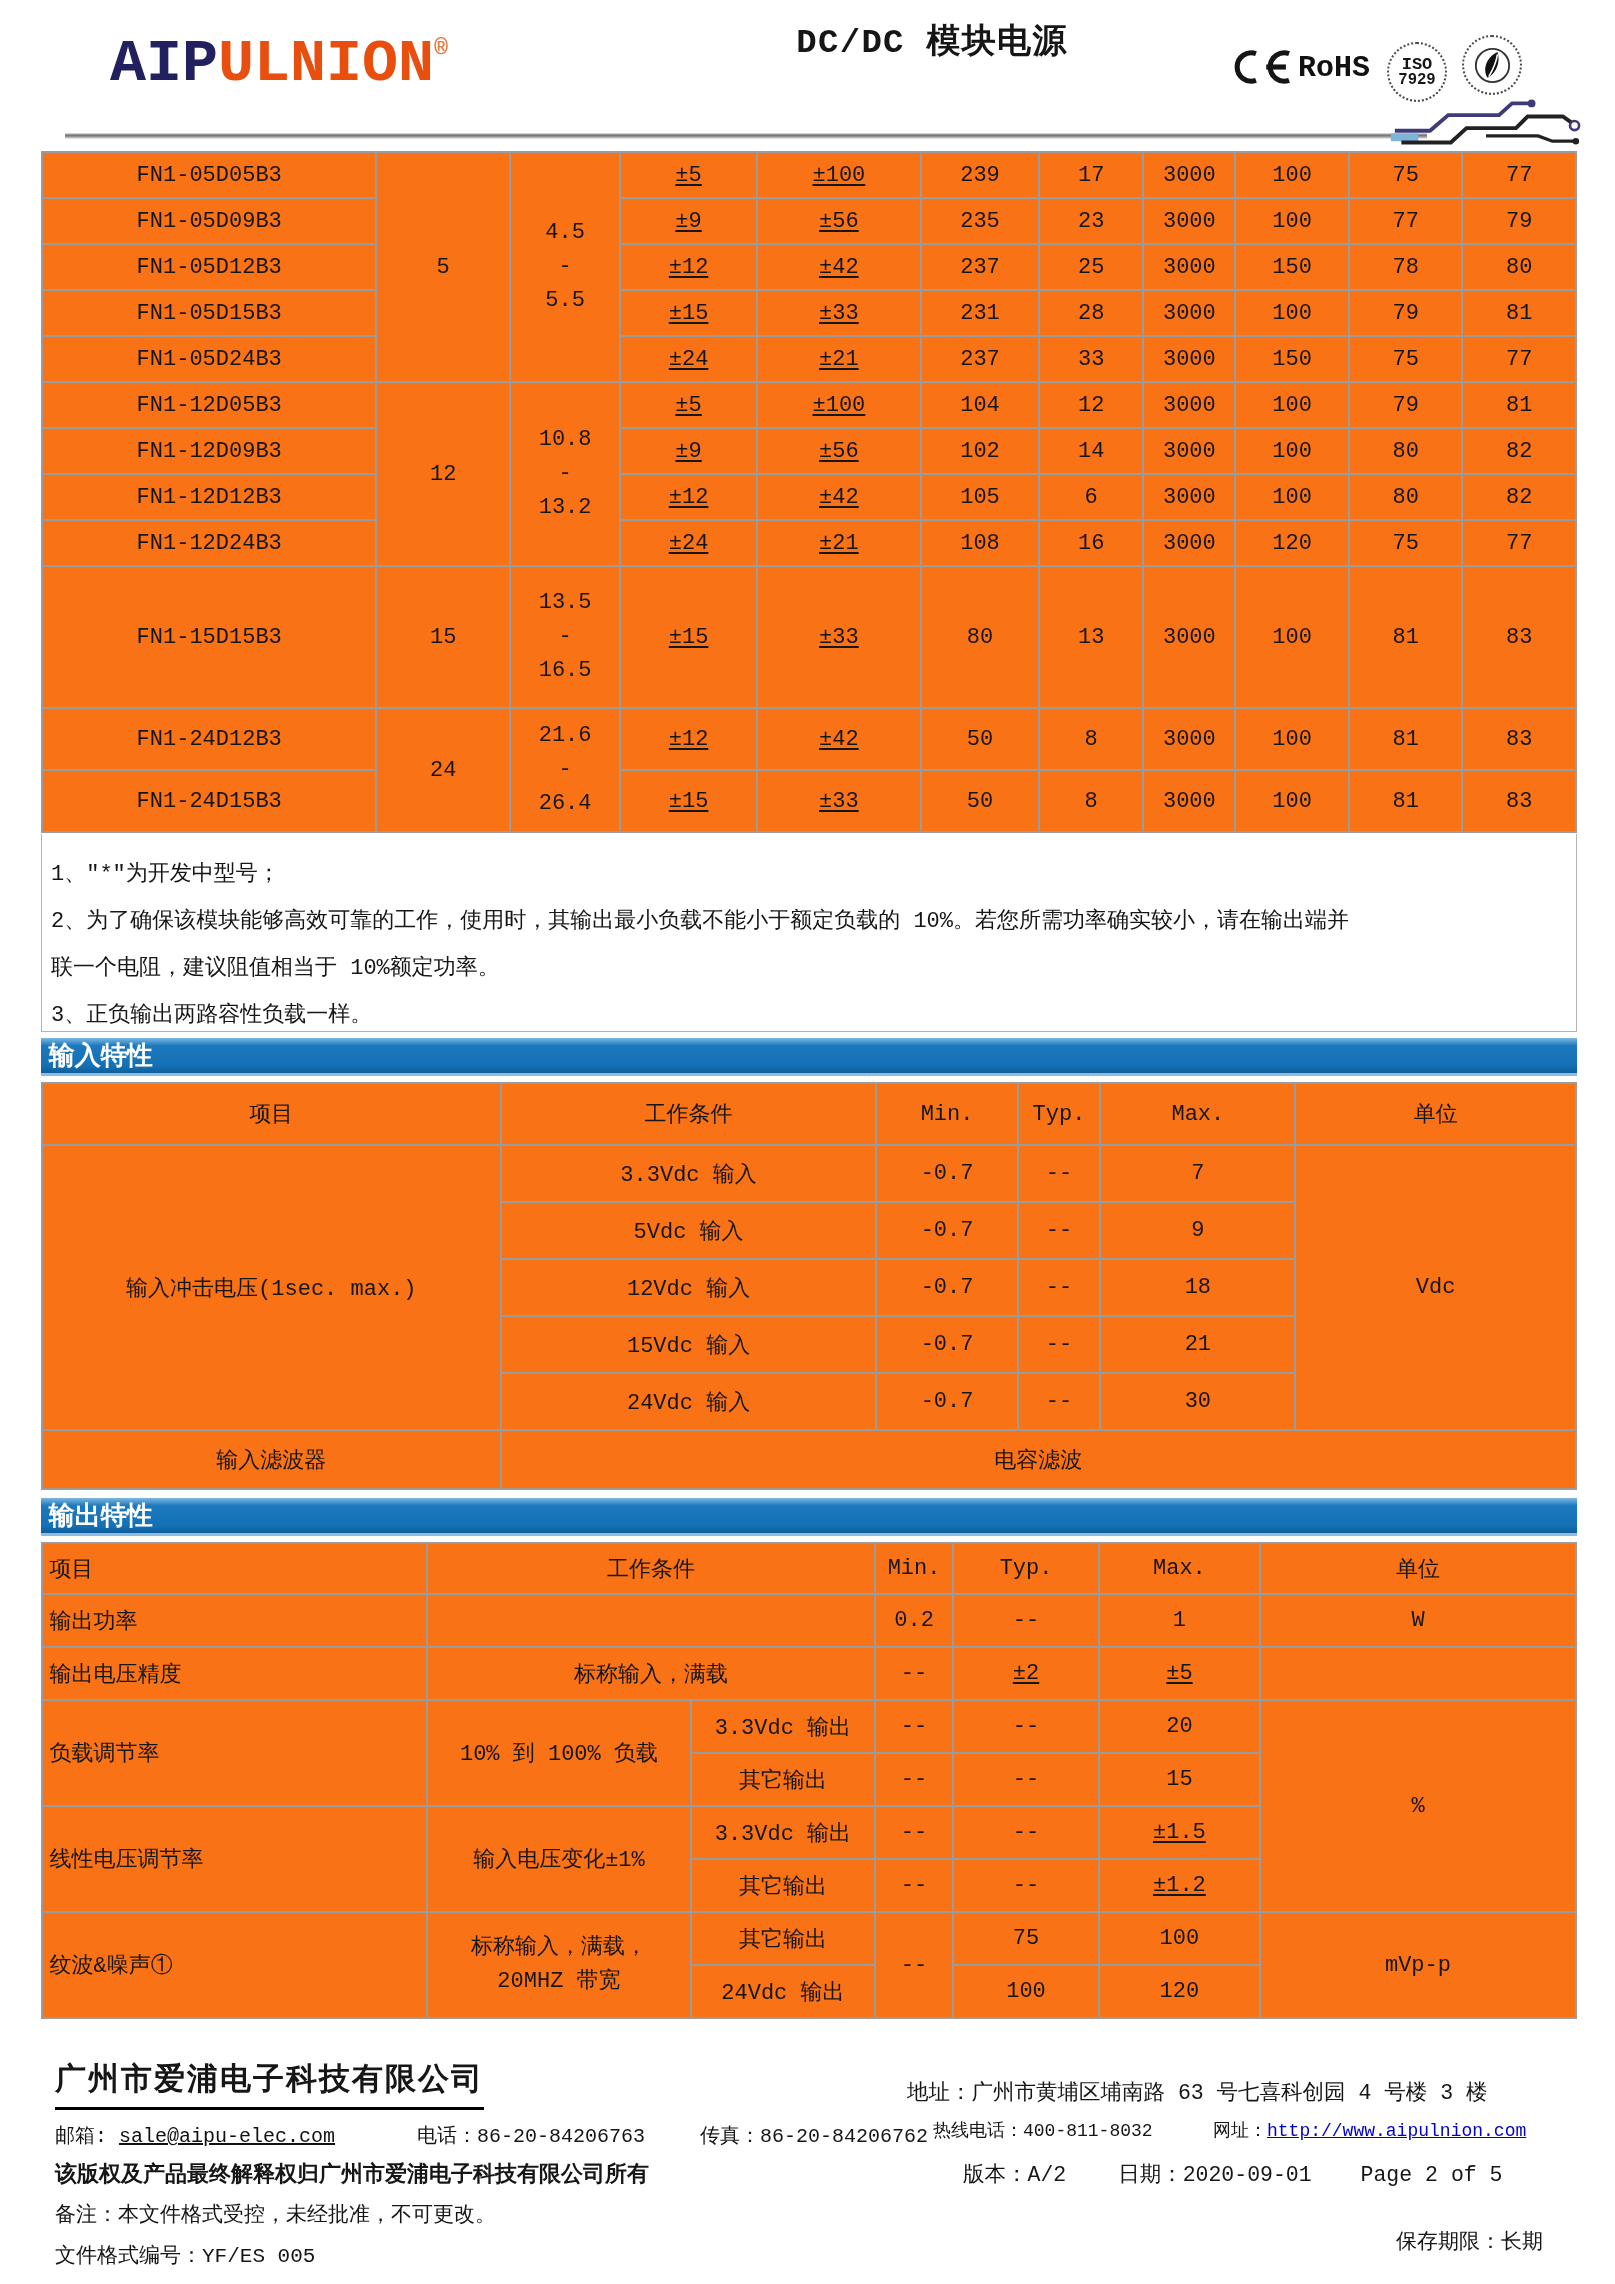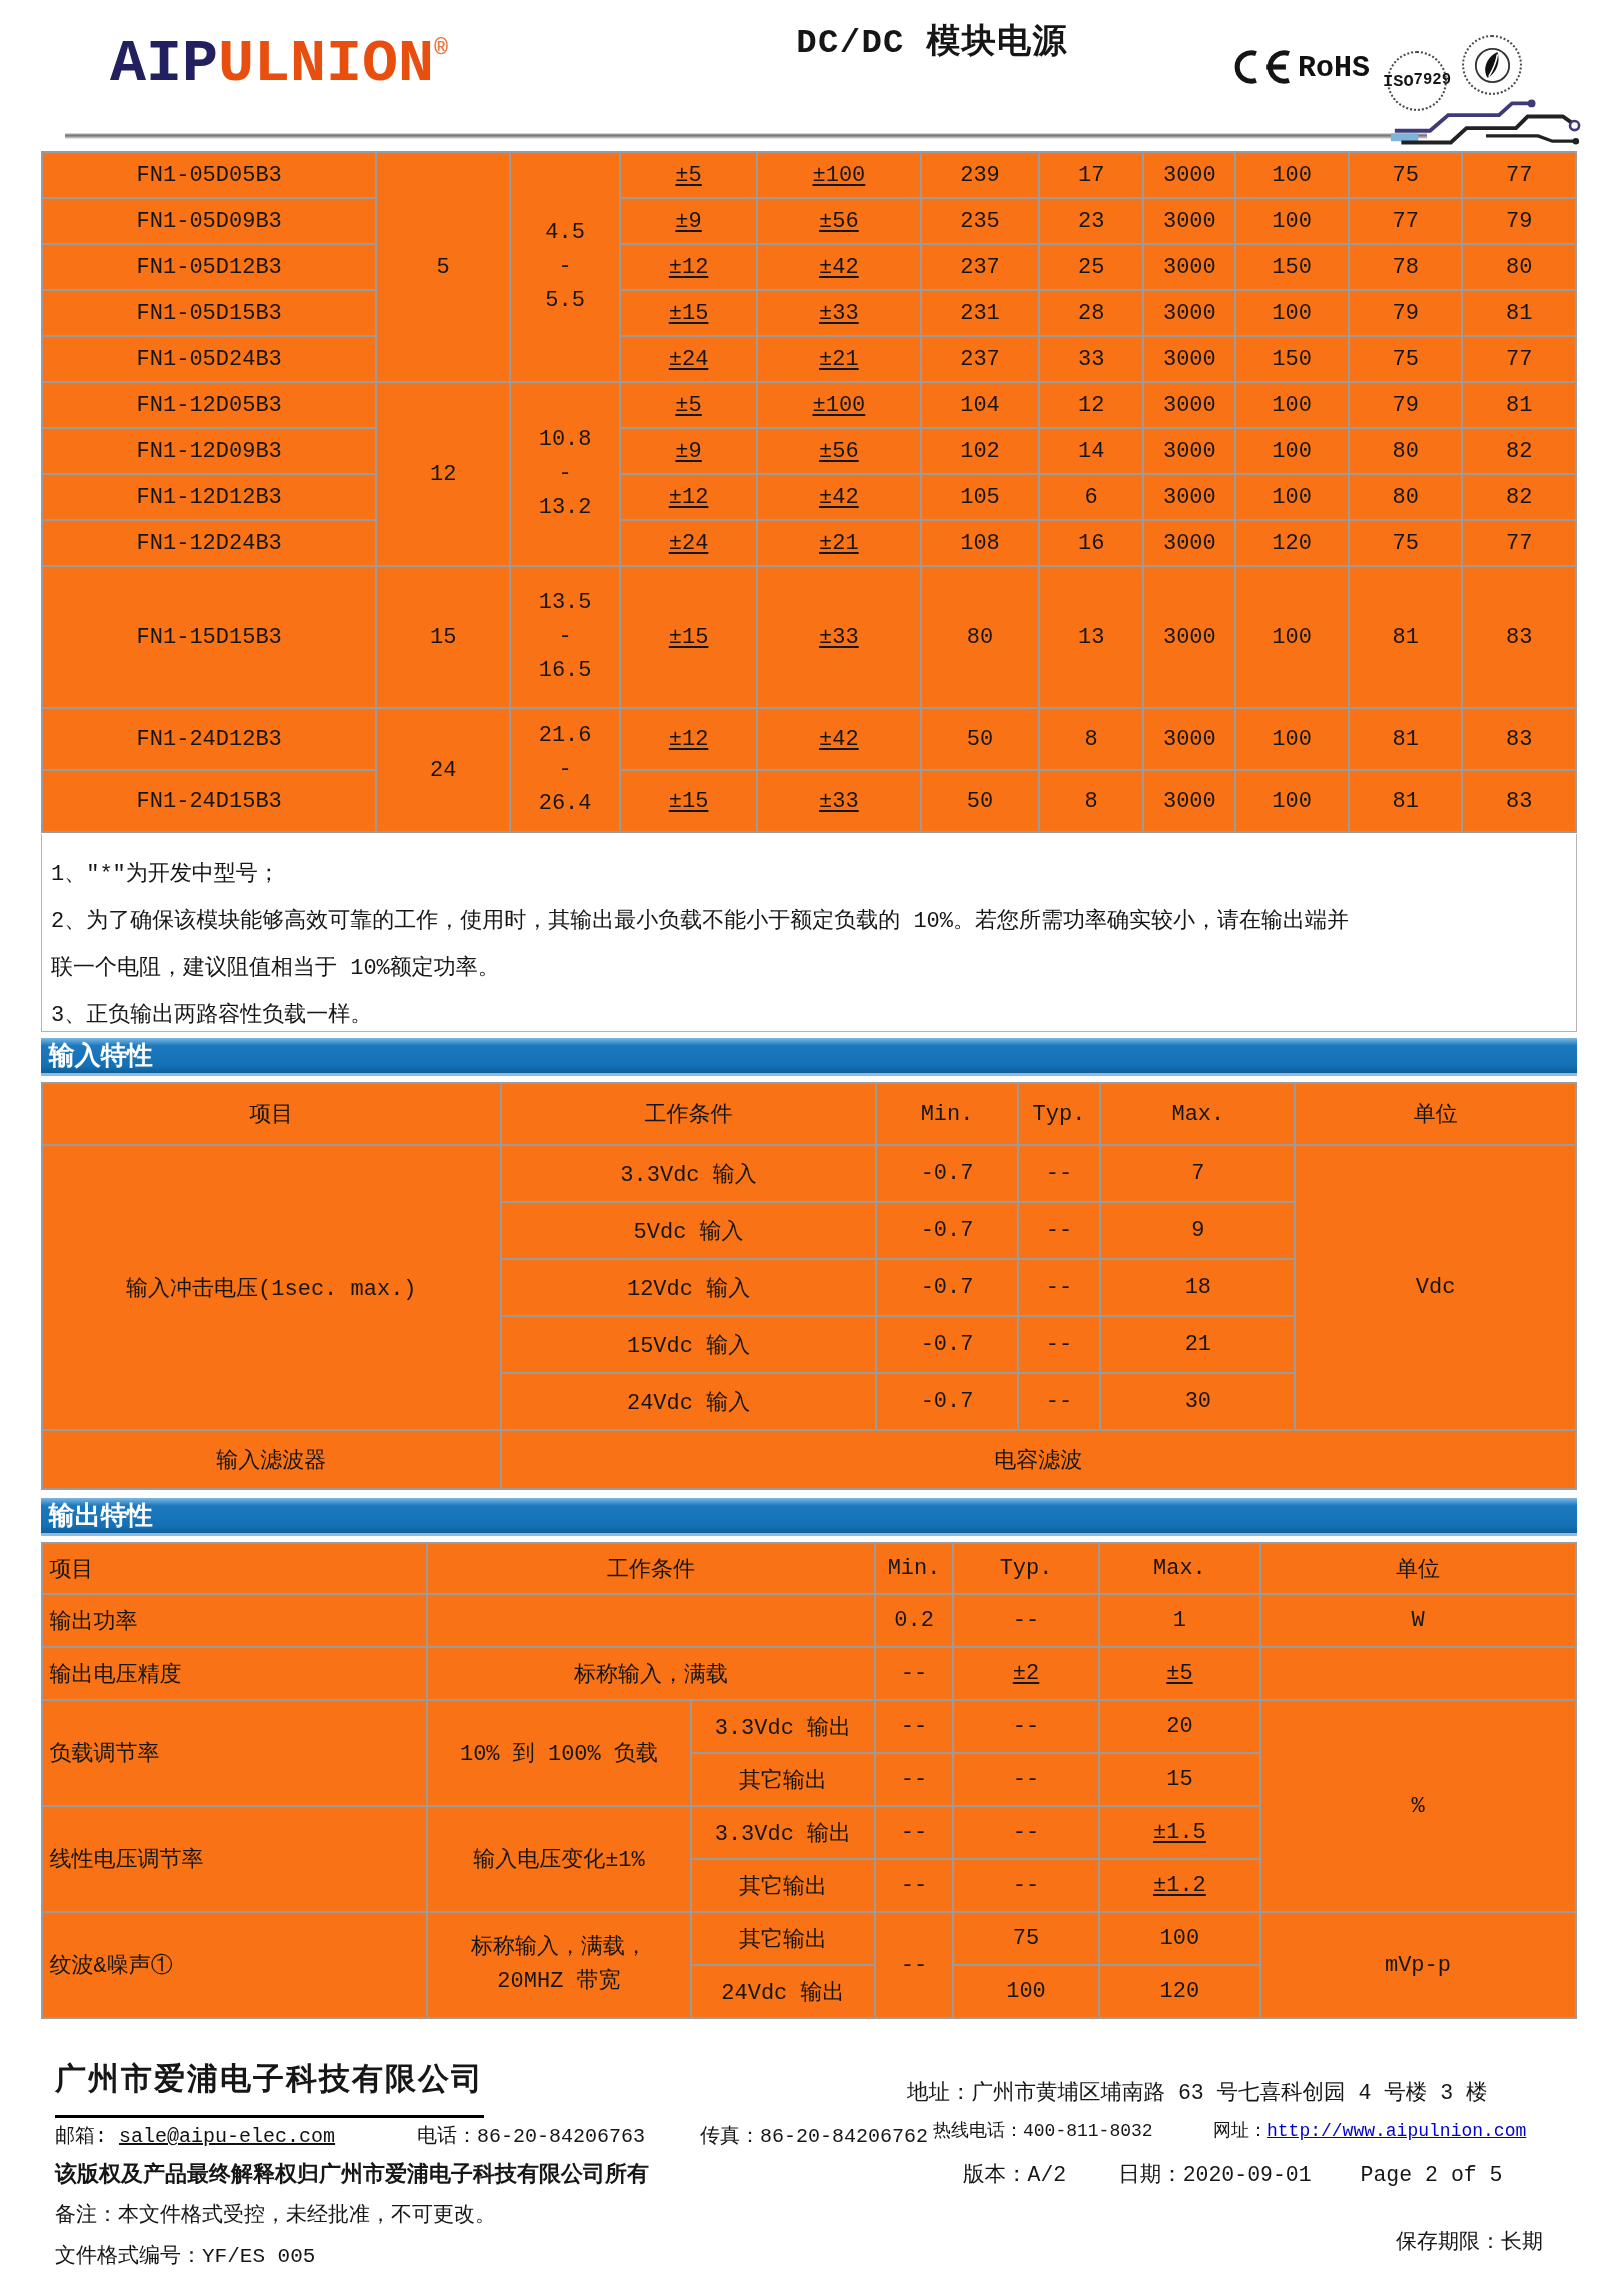--- a/index.html
+++ b/index.html
@@ -13,21 +13,21 @@
   .logo .p2{color:#e84e0e;}
   .logo .reg{color:#e8793f;font-size:23.5px;font-weight:700;vertical-align:25px;}
   .title-block{position:absolute;left:678px;top:18px;width:508px;text-align:center;}
   .title-line1{font-size:34px;font-weight:bold;letter-spacing:1.3px;}
   .title-line2{font-size:30px;font-weight:bold;letter-spacing:1.3px;margin-top:9px;}
   .badges{position:absolute;left:1225px;top:34px;width:306px;height:78px;}
   .ce{position:absolute;left:5.2px;top:14.3px;}
   .rohs{position:absolute;left:73px;top:17px;font-size:30px;font-weight:bold;color:#111;}
   .round-badge{position:absolute;border:2.6px dotted #4a4a4a;border-radius:50%;
                display:flex;align-items:center;justify-content:center;background:#fff;}
-  .iso{left:162px;top:17px;width:56px;height:56px;}
+  .iso{left:162px;top:8px;width:56px;height:56px;flex-direction:column;}
   .iso .t1{font-size:17px;font-weight:bold;line-height:1;}
   .iso .t2{font-size:15.6px;font-weight:bold;line-height:1;}
   .leaf{left:237px;top:1.3px;width:56px;height:56px;}
   .rule{position:absolute;left:65px;top:133px;width:1362px;height:5.9px;
         background:linear-gradient(180deg,#f4f4f4 0%,#6e6e6e 35%,#9e9e9e 65%,#fbfbfb 100%);}
   .circuit{position:absolute;left:1388px;top:93px;}
 
   
   table{border-collapse:collapse;table-layout:fixed;position:absolute;background:#f97316;}
   td,th{border:2px solid #9b9b9b;text-align:center;vertical-align:middle;
@@ -57,21 +57,21 @@
   .input-table tr.r90{height:59px;}
 
   .output-table{left:41px;top:1542px;width:1536px;}
   .output-table tr.hd{height:51px;}
   .output-table tr.r82{height:53px;}
   .output-table th.item,.output-table td.item{text-align:left;padding-left:6.5px;}
 
   
   .footer{position:absolute;left:0;top:2053px;width:1616px;height:231px;font-size:21px;}
   .company{position:absolute;left:55px;top:5.2px;font-size:31px;font-weight:bold;
-           letter-spacing:2px;border-bottom:3.9px solid #000;padding-bottom:15px;}
+           letter-spacing:2px;border-bottom:3.9px solid #000;padding-bottom:7px;}
   .contact{position:absolute;left:55px;top:69px;white-space:nowrap;font-size:20px;}
   .contact .phone{position:absolute;left:362px;top:0;}
   .contact .fax{position:absolute;left:645px;top:0;}
   .email{color:#111;text-decoration:underline;}
   .copyright{position:absolute;left:55px;top:106px;font-size:22px;font-weight:bold;}
   .remark{position:absolute;left:55px;top:147px;}
   .docno{position:absolute;left:55px;top:188px;}
   .address{position:absolute;left:907px;top:23.5px;font-size:21.5px;}
   .hotline-row{position:absolute;left:933px;top:65px;font-size:18px;white-space:nowrap;}
   .hotline-row .web{position:absolute;left:280px;top:0;}

